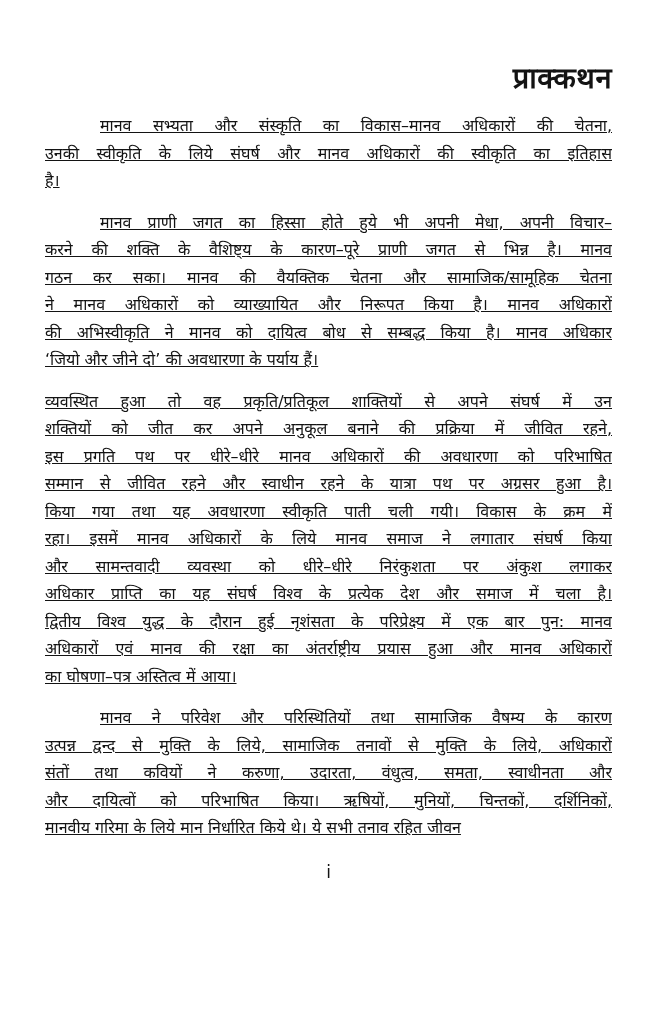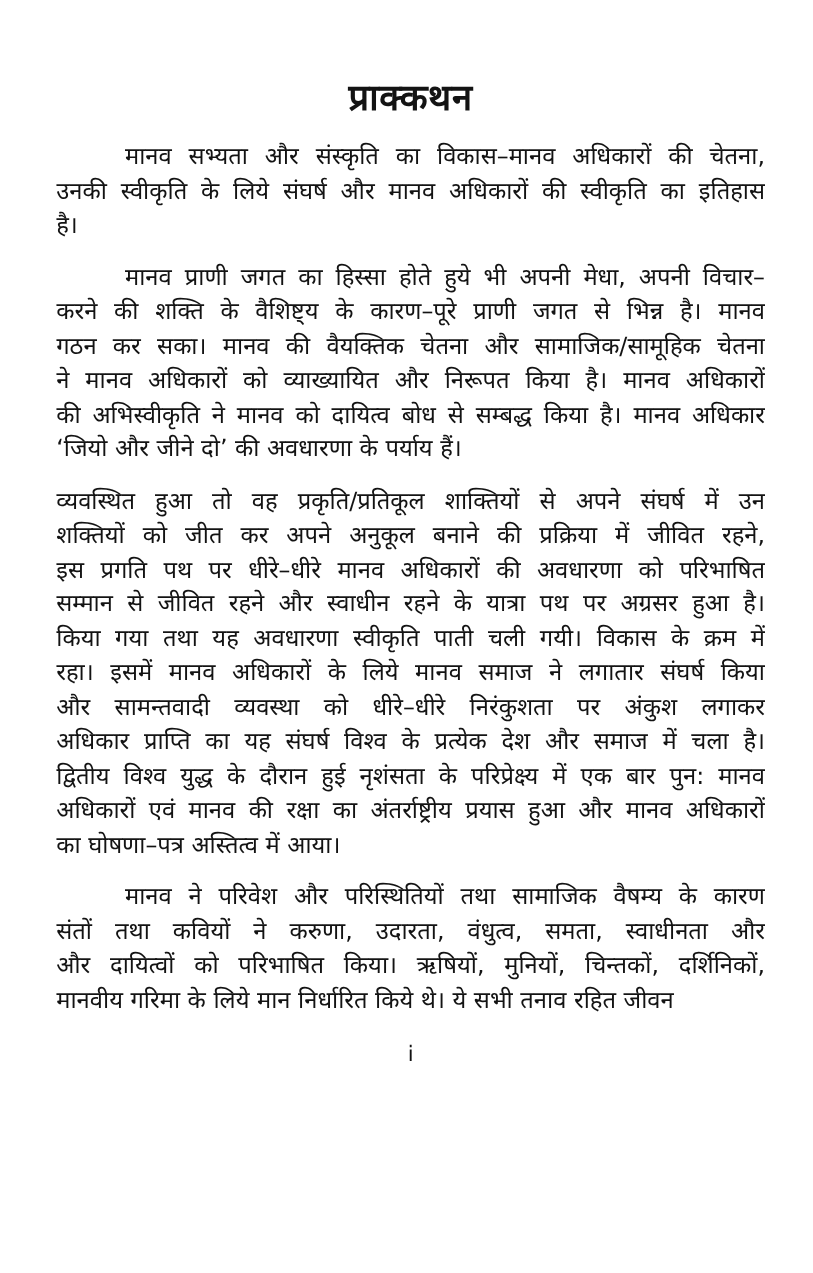--- a/index.html
+++ b/index.html
@@ -15,37 +15,38 @@
     color: #131313;
   }
   .page {
     box-sizing: border-box;
     width: 650px;
     height: 1018px;
     padding: 58px 38px 0 45px;
     background: #ffffff;
   }
   .title {
-    text-align: center;
+    text-align: right;
     font-size: 29px;
     font-weight: bold;
     line-height: 40px;
     margin: 0 0 14px 0;
     letter-spacing: 0.5px;
   }
   .para {
     margin: 0 0 14px 0;
   }
   .line {
-    font-size: 19px;
+    font-size: 16px;
     line-height: 27.5px;
     white-space: nowrap;
     text-align: justify;
     text-align-last: justify;
     overflow: hidden;
+    text-decoration: underline;
   }
   .line.first {
     text-indent: 55px;
   }
   .line.end {
     text-align: left;
     text-align-last: left;
   }
   .page-number {
     text-align: center;
@@ -84,20 +85,21 @@
     <div class="line">रहा। इसमें मानव अधिकारों के लिये मानव समाज ने लगातार संघर्ष किया</div>
     <div class="line">और सामन्तवादी व्यवस्था को धीरे–धीरे निरंकुशता पर अंकुश लगाकर</div>
     <div class="line">अधिकार प्राप्ति का यह संघर्ष विश्व के प्रत्येक देश और समाज में चला है।</div>
     <div class="line">द्वितीय विश्व युद्ध के दौरान हुई नृशंसता के परिप्रेक्ष्य में एक बार पुन: मानव</div>
     <div class="line">अधिकारों एवं मानव की रक्षा का अंतर्राष्ट्रीय प्रयास हुआ और मानव अधिकारों</div>
     <div class="line end">का घोषणा–पत्र अस्तित्व में आया।</div>
   </div>
 
   <div class="para">
     <div class="line first">मानव ने परिवेश और परिस्थितियों तथा सामाजिक वैषम्य के कारण</div>
+    <div class="line">उत्पन्न द्वन्द से मुक्ति के लिये, सामाजिक तनावों से मुक्ति के लिये, अधिकारों</div>
     <div class="line">संतों तथा कवियों ने करुणा, उदारता, वंधुत्व, समता, स्वाधीनता और</div>
     <div class="line">और दायित्वों को परिभाषित किया। ऋषियों, मुनियों, चिन्तकों, दर्शिनिकों,</div>
     <div class="line end">मानवीय गरिमा के लिये मान निर्धारित किये थे। ये सभी तनाव रहित जीवन</div>
   </div>
 
   <div class="page-number">i</div>
 
 </div>
 
 </body></html>

